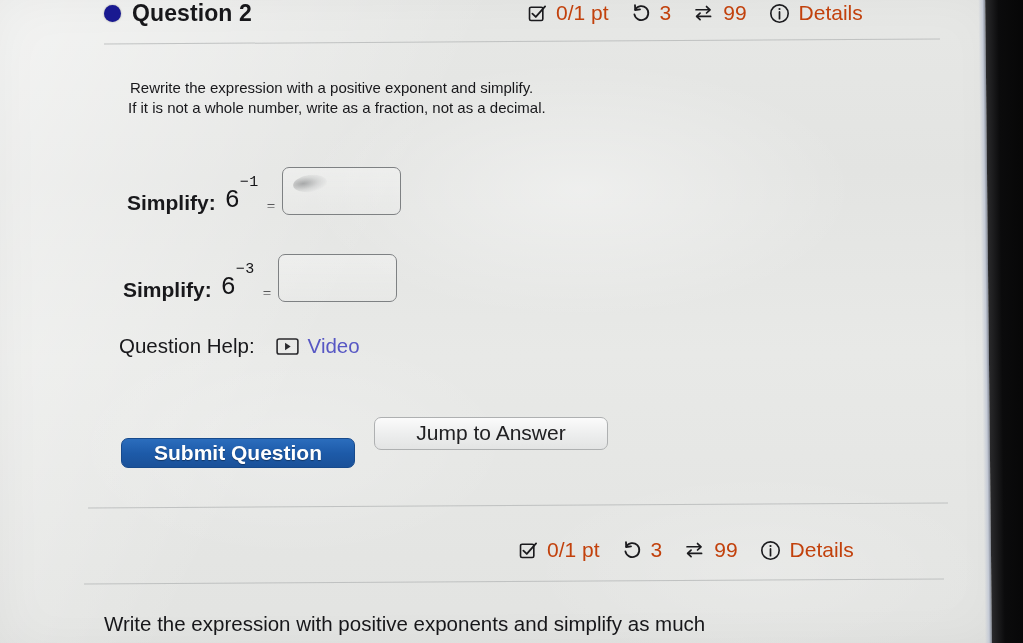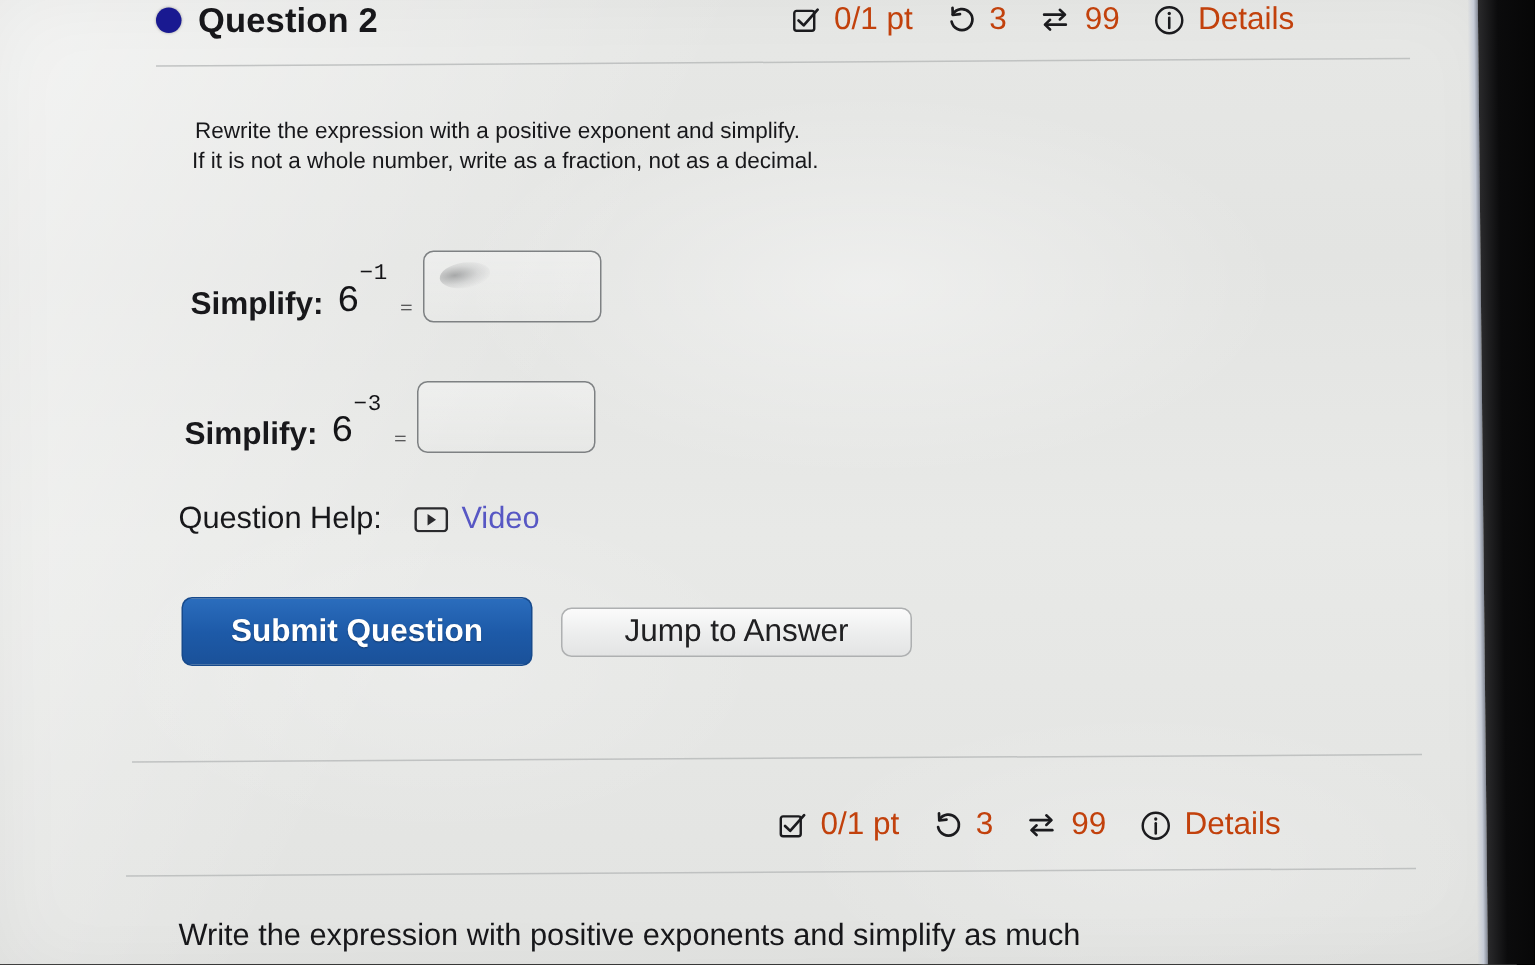--- a/index.html
+++ b/index.html
@@ -223,21 +223,22 @@
     cursor: pointer;
     white-space: nowrap;
   }
   .btn.primary {
     background: linear-gradient(180deg, #2b6dbd 0%, #1d5aa8 52%, #1a5199 100%);
     border: 1px solid #174a8c;
     color: #ffffff;
     font-weight: 700;
     text-shadow: 0 1px 1px rgba(0,0,0,.35);
     width: 234px;
-    height: 46px;
+    height: 30px;
+    margin-top: 40px;
   }
   .btn.secondary {
     background: linear-gradient(180deg, #fbfbfb 0%, #eceded 55%, #e3e4e4 100%);
     border: 1px solid #aeb0b1;
     color: #202022;
     font-weight: 500;
     width: 234px;
     height: 33px;
   }
 
@@ -383,19 +384,19 @@
             <circle cx="11" cy="6.3" r="1.15" fill="#1b1b1e"></circle>
             <path d="M11 9.3 V16.4" stroke="#1b1b1e" stroke-width="1.8" stroke-linecap="round"></path>
           </svg>
         </span>
         <span class="mtext">Details</span>
       </div>
     </div>
 
     <div class="divider" style="left:84px; top:581px; width:860px; transform:rotate(-0.33deg);"></div>
 
-    <div class="bottomtext" style="left:119px; top:612px;">Write the expression with positive exponents and simplify as much</div>
+    <div class="bottomtext" style="left:104px; top:612px;">Write the expression with positive exponents and simplify as much</div>
 
   </div>
 
   <div id="bezel-edge"></div>
   <div id="bezel"></div>
 </div>
 
 </body></html>

